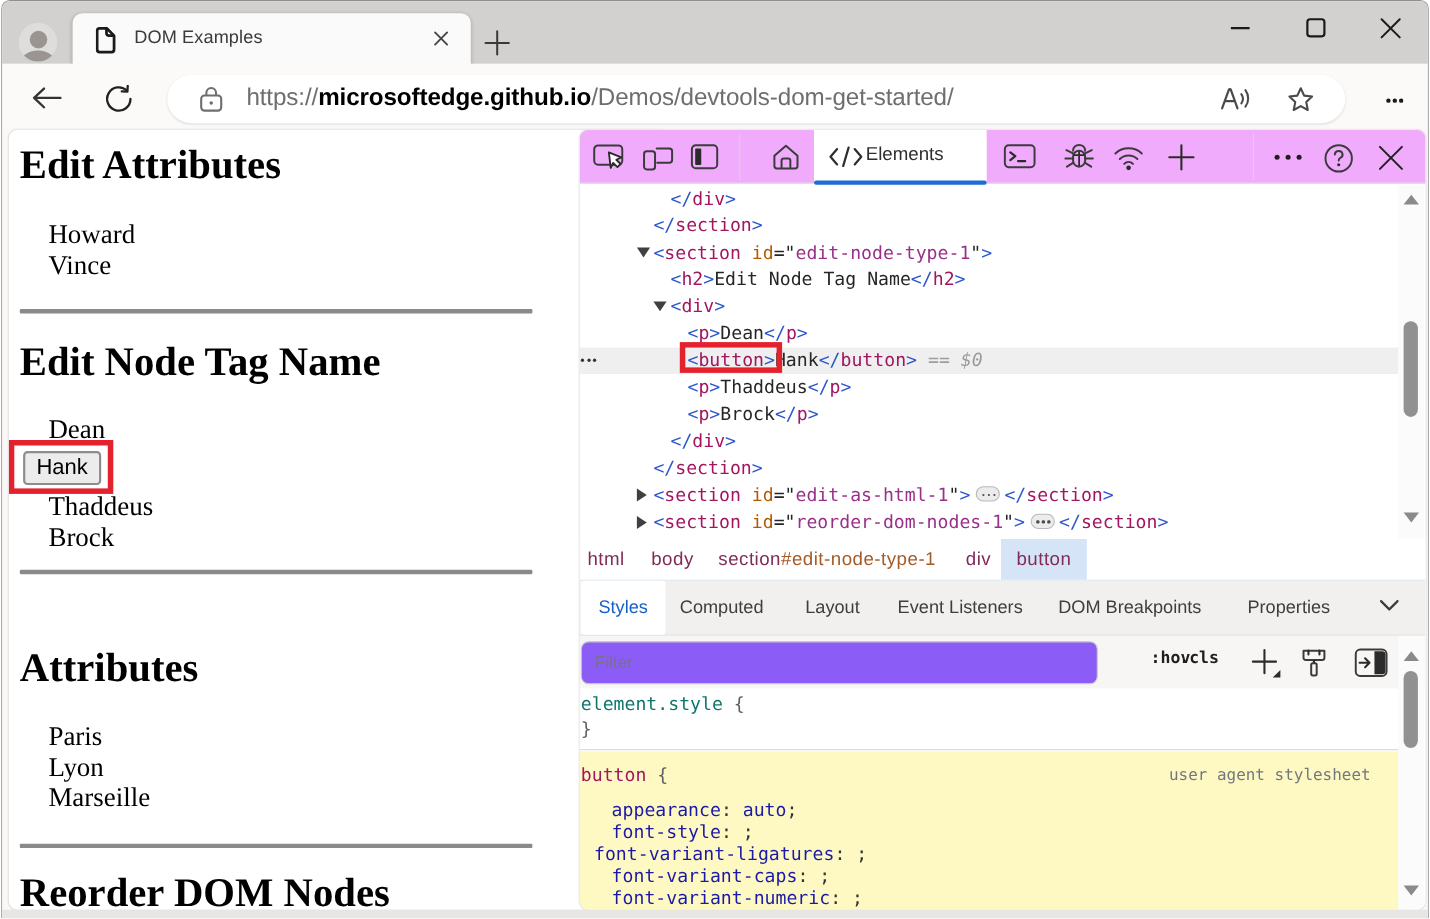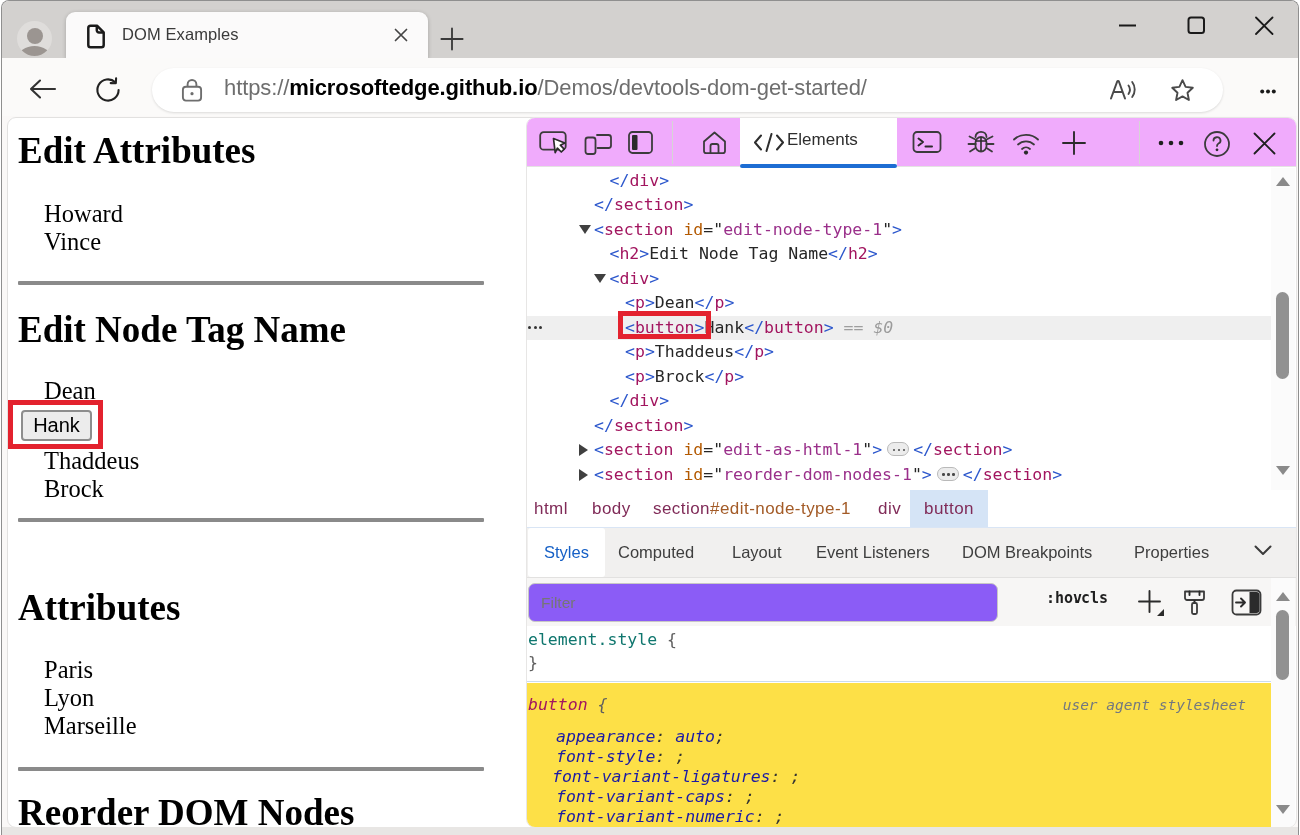--- a/index.html
+++ b/index.html
@@ -95,21 +95,21 @@
   #stabchev { position:absolute; left:727px; top:17px; }
   
   #filterrow { position:absolute; left:0; top:460px; width:100%; height:48px; background:#F7F6F5; }
   #filterinput { position:absolute; left:1px; top:5px; width:470px; height:39px; background:#8b5cf6; border:1px solid #C8C7C6; border-radius:7px;
                  font-size:15.5px; color:#1f1f1f; padding:0 12px; font-family:"Liberation Sans",sans-serif; }
   #filterinput::placeholder { color:#767676; }
   .toggletxt { position:absolute; top:11px; font-family:"DejaVu Sans Mono",monospace; font-size:15px; font-weight:700; color:#1F1F1F; }
   
   #stylesarea { position:absolute; left:0; top:508px; width:100%; height:203px; font-family:"DejaVu Sans Mono",monospace; font-size:16.5px; }
   #elemstyle { position:absolute; left:0; top:0; width:747px; height:56px; background:#fff; border-bottom:1px solid #CBDcee; }
-  #uarule { position:absolute; left:0; top:57px; width:747px; height:146px; background:#fde047; font-style:italic; }
+  #uarule { position:absolute; left:0; top:57px; width:747px; height:146px; background:#fef9c3; }
   .cssline { position:absolute; white-space:pre; }
   .css-sel { color:#0f766e; }
   .css-selua { color:#A2155F; }
   .css-brace { color:#5F5F5F; }
   .css-prop { color:#1B1AA5; }
   .css-val { color:#1A1AA6; }
   .css-punct { color:#333; }
   .css-origin { color:#73787F; font-size:14.5px; }
   #stylescroll { position:absolute; right:1px; top:460px; width:24px; height:250px; background:#FBFBFB; }
   
@@ -325,21 +325,21 @@
       <div id="stylesarea">
         <div id="elemstyle">
           <div class="cssline" style="left:1px; top:4px;"><span class="css-sel">element.style</span><span class="css-brace"> {</span></div>
           <div class="cssline css-brace" style="left:1px; top:27px;">}</div>
         </div>
         <div id="uarule">
           <div class="cssline" style="left:1px; top:12px;"><span class="css-selua">button</span><span class="css-brace"> {</span></div>
           <div class="cssline css-origin" style="right:28px; top:14px;">user agent stylesheet</div>
           <div class="cssline" style="left:29px; top:44px;"><span class="css-prop">appearance</span><span class="css-punct">: </span><span class="css-val">auto</span><span class="css-punct">;</span></div>
           <div class="cssline" style="left:29px; top:64px;"><span class="css-prop">font-style</span><span class="css-punct">: </span><span class="css-val"></span><span class="css-punct">;</span></div>
-          <div class="cssline" style="left:25px; top:84px;"><span class="css-prop">font-variant-ligatures</span><span class="css-punct">: </span><span class="css-val"></span><span class="css-punct">;</span></div>
+          <div class="cssline" style="left:13px; top:84px;"><span class="css-prop">font-variant-ligatures</span><span class="css-punct">: </span><span class="css-val"></span><span class="css-punct">;</span></div>
           <div class="cssline" style="left:29px; top:104px;"><span class="css-prop">font-variant-caps</span><span class="css-punct">: </span><span class="css-val"></span><span class="css-punct">;</span></div>
           <div class="cssline" style="left:29px; top:124px;"><span class="css-prop">font-variant-numeric</span><span class="css-punct">: </span><span class="css-val"></span><span class="css-punct">;</span></div>
         </div>
       </div>
       <div id="stylescroll">
         <div class="sb-arrow sb-up" style="left:5px; top:14px;"></div>
         <div class="sb-thumb" style="left:5px; top:32px; height:70px;"></div>
         <div class="sb-arrow sb-down" style="left:5px; top:227px;"></div>
       </div>
     </div>

